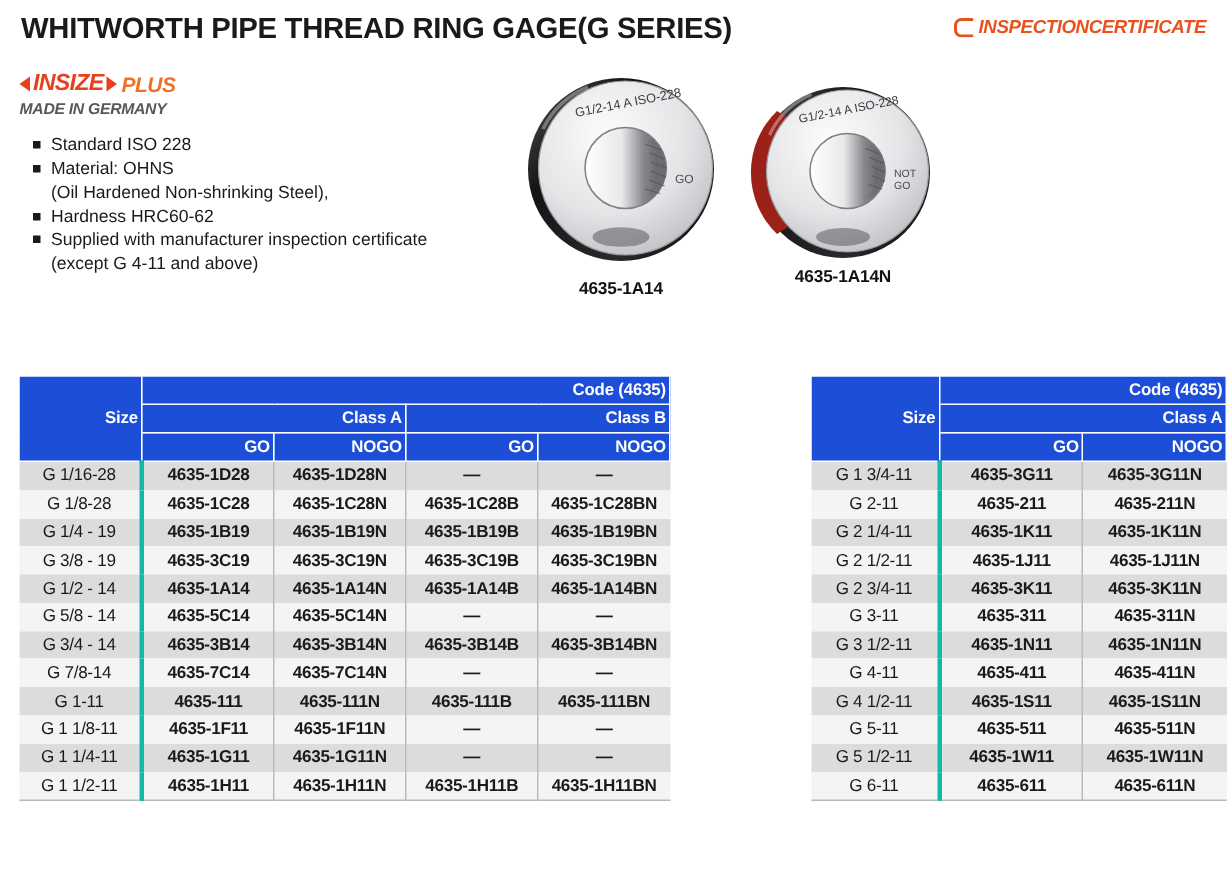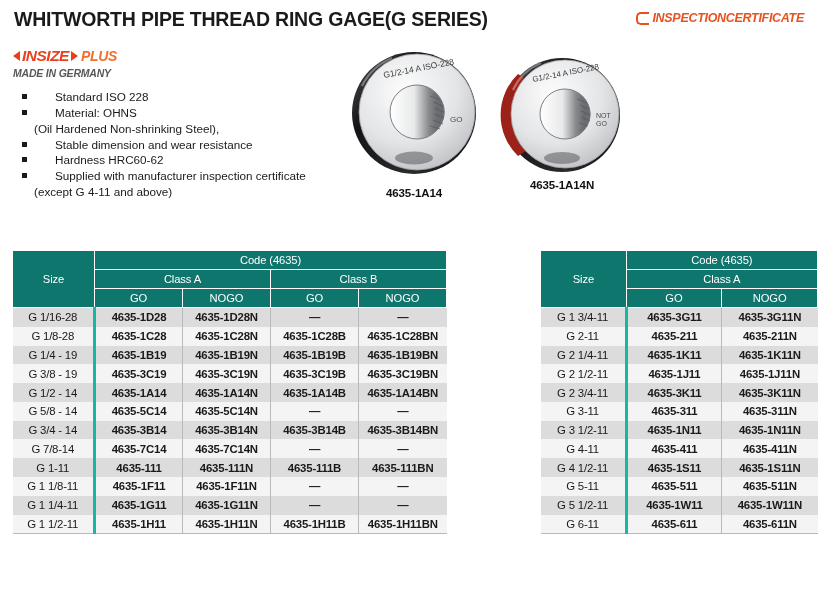--- a/index.html
+++ b/index.html
@@ -69,21 +69,21 @@
     font-size: 12.5px; line-height: 1.02;
     letter-spacing: -0.3px;
     color: #e8521f;
   }
 
   
   .features {
     position: absolute; left: 22px; top: 89px;
     font-size: 11.7px; line-height: 1.355; color: #1a1a1a;
   }
-  .feat { display: flex; align-items: flex-start; gap: 21px; }
+  .feat { display: flex; align-items: flex-start; }
   .bullet {
     width: 5px; height: 5px; background: #1a1a1a;
     margin: 5px 7px 0 0; flex: none;
   }
   .feat-sub { margin-left: 12px; }
 
   
   .products { position: absolute; left: 348px; top: 46px; }
   .prod { position: absolute; text-align: center; }
   .prod-a { left: 0; top: 0; }
@@ -104,27 +104,28 @@
     border-collapse: collapse;
     font-size: 11.4px;
     background: #fff;
   }
   th, td {
     border: 1px solid #ffffff;
     text-align: center;
     vertical-align: middle;
   }
   thead th {
-    background: #0f766e;
+    background: #1d4ed8;
     color: #ffffff;
-    font-weight: normal;
+    font-weight: bold;
     font-size: 11.2px;
     padding: 3px 2px;
     border: 1px solid #ffffff;
     letter-spacing: -0.1px;
+    text-align: right;
   }
   tbody td {
     border: none;
     border-right: 1px solid #b9b9b9;
     padding: 3.4px 3px;
     font-weight: bold;
     color: #1a1a1a;
     letter-spacing: -0.2px;
     white-space: nowrap;
   }
@@ -171,24 +172,20 @@
   <div class="features">
     <div class="feat">
       <span class="bullet"></span>
       <span>Standard ISO 228</span>
     </div>
     <div class="feat">
       <span class="bullet"></span>
       <span>Material: OHNS</span>
     </div>
     <div class="feat-sub">(Oil Hardened Non-shrinking Steel),</div>
-    <div class="feat">
-      <span class="bullet"></span>
-      <span>Stable dimension and wear resistance</span>
-    </div>
     <div class="feat">
       <span class="bullet"></span>
       <span>Hardness HRC60-62</span>
     </div>
     <div class="feat">
       <span class="bullet"></span>
       <span>Supplied with manufacturer inspection certificate</span>
     </div>
     <div class="feat-sub">(except G 4-11 and above)</div>
   </div>

